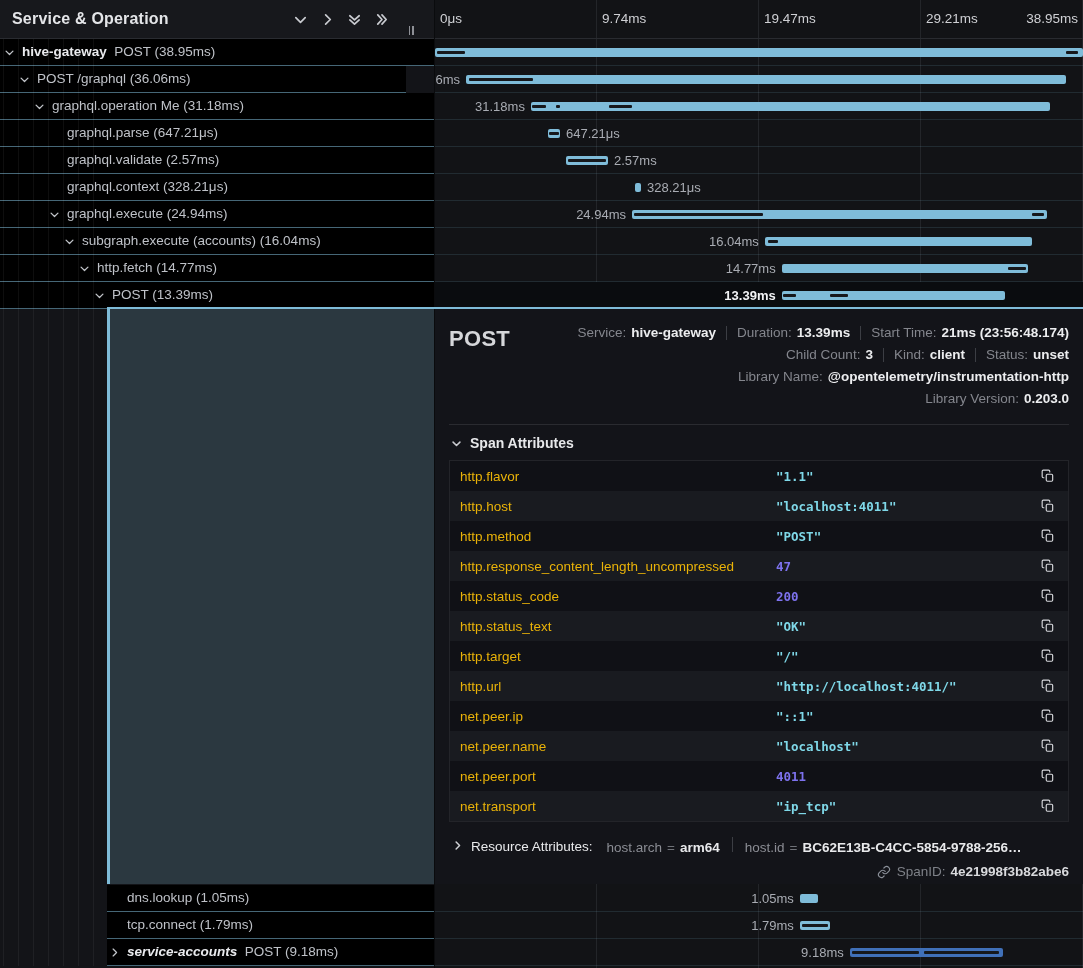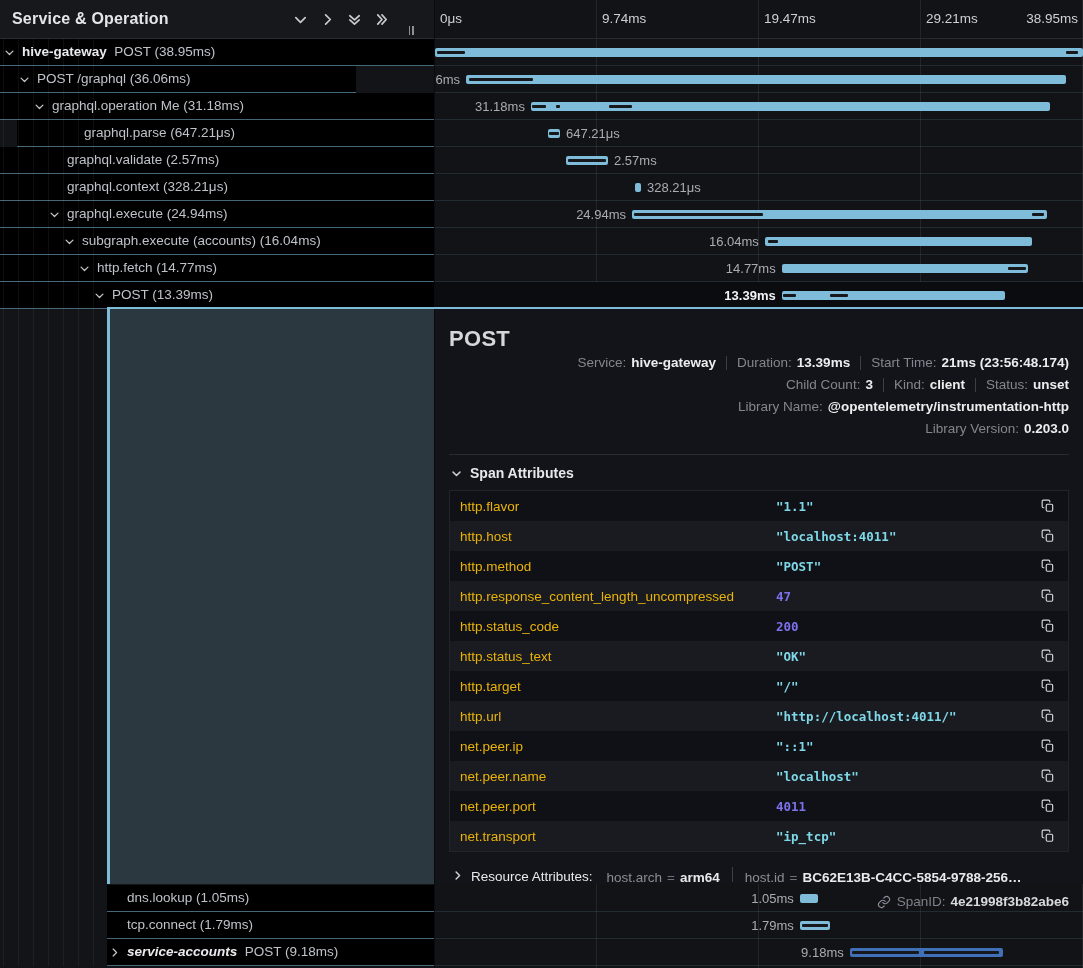--- a/index.html
+++ b/index.html
@@ -43,21 +43,21 @@
   .bar{position:absolute;top:9px;height:9px;border-radius:2px;background:#7fbcd9;min-width:4px;}
   .bar.alt{background:#4070b8;}
   .seg{position:absolute;top:12px;height:3px;background:#16181c;border-radius:1px;z-index:2;}
   .bar-label{position:absolute;top:0;line-height:27px;font-size:13px;color:#a9acb3;white-space:nowrap;}
   .rrow.sel .bar-label{color:#f2f3f5;font-weight:700;}
 
   
   .detail-topline{position:absolute;left:107px;top:307px;width:976px;height:2px;background:#7fbcd9;z-index:8;}
   .detail{position:absolute;left:0;top:309px;width:648px;height:575px;background:#131419;z-index:4;
           box-sizing:border-box;padding:13px 14px 0 14px;}
-  .d-head{display:flex;align-items:flex-start;flex-direction:column;}
+  .d-head{display:flex;align-items:flex-start;}
   .d-title{font-size:22px;font-weight:600;color:#d6d7da;padding-top:4px;letter-spacing:.3px;}
   .d-meta{margin-left:auto;text-align:right;}
   .m-line{display:flex;justify-content:flex-end;align-items:center;line-height:22px;font-size:13.5px;}
   .m-label{color:#84868d;margin-right:5px;white-space:pre;}
   .m-val{color:#ecedef;font-weight:700;white-space:pre;}
   .m-sep{display:inline-block;width:1px;height:14px;background:#3c3e44;margin:0 10px;}
   .d-div{height:1px;background:#2a2b30;margin:14px 0 10px 0;}
   .attrs-hdr{display:flex;align-items:center;gap:8px;font-weight:700;color:#e7e8ea;font-size:14px;
              margin:4px 0 9px 2px;cursor:pointer;}
   .attrs-hdr svg{color:#c9cbd0;}
@@ -95,33 +95,33 @@
       <i style="left: 78px;"></i>
       <i style="left: 93px;"></i>
     </div>
   <div class="tree-rows" id="tree-rows">
       <div class="trow" style="top: 39px; left: 0px; width: 434px;">
         <span class="tree-caret" style="left: 4px;"><svg width="11" height="11" viewBox="0 0 16 16" fill="none" stroke="currentColor" stroke-width="1.8" stroke-linecap="round" stroke-linejoin="round">
             <path d="M3 6l5 5 5-5"></path>
           </svg></span>
         <span class="tree-text" style="left: 22px;"><b class="svc-name">hive-gateway</b>&nbsp; POST (38.95ms)</span>
       </div>
-      <div class="trow" style="top: 66px; left: 0px; width: 356px;">
+      <div class="trow" style="top: 66px; left: 0px; width: 406px;">
         <span class="tree-caret" style="left: 19px;"><svg width="11" height="11" viewBox="0 0 16 16" fill="none" stroke="currentColor" stroke-width="1.8" stroke-linecap="round" stroke-linejoin="round">
             <path d="M3 6l5 5 5-5"></path>
           </svg></span>
         <span class="tree-text" style="left: 37px;">POST /graphql (36.06ms)</span>
       </div>
       <div class="trow" style="top: 93px; left: 0px; width: 434px; padding-left: 16px;">
         <span class="tree-caret" style="left: 34px;"><svg width="11" height="11" viewBox="0 0 16 16" fill="none" stroke="currentColor" stroke-width="1.8" stroke-linecap="round" stroke-linejoin="round">
             <path d="M3 6l5 5 5-5"></path>
           </svg></span>
         <span class="tree-text" style="left: 52px;">graphql.operation Me (31.18ms)</span>
       </div>
-      <div class="trow" style="top: 120px; left: 0px; width: 504px; margin-left: 17px;">
+      <div class="trow" style="top: 120px; left: 0px; width: 504px;">
         <span class="tree-text" style="left: 67px;">graphql.parse (647.21μs)</span>
       </div>
       <div class="trow" style="top: 147px; left: 0px; width: 434px;">
         <span class="tree-text" style="left: 67px;">graphql.validate (2.57ms)</span>
       </div>
       <div class="trow" style="top: 174px; left: 0px; width: 434px;">
         <span class="tree-text" style="left: 67px;">graphql.context (328.21μs)</span>
       </div>
       <div class="trow" style="top: 201px; left: 0px; width: 434px;">
         <span class="tree-caret" style="left: 49px;"><svg width="11" height="11" viewBox="0 0 16 16" fill="none" stroke="currentColor" stroke-width="1.8" stroke-linecap="round" stroke-linejoin="round">

